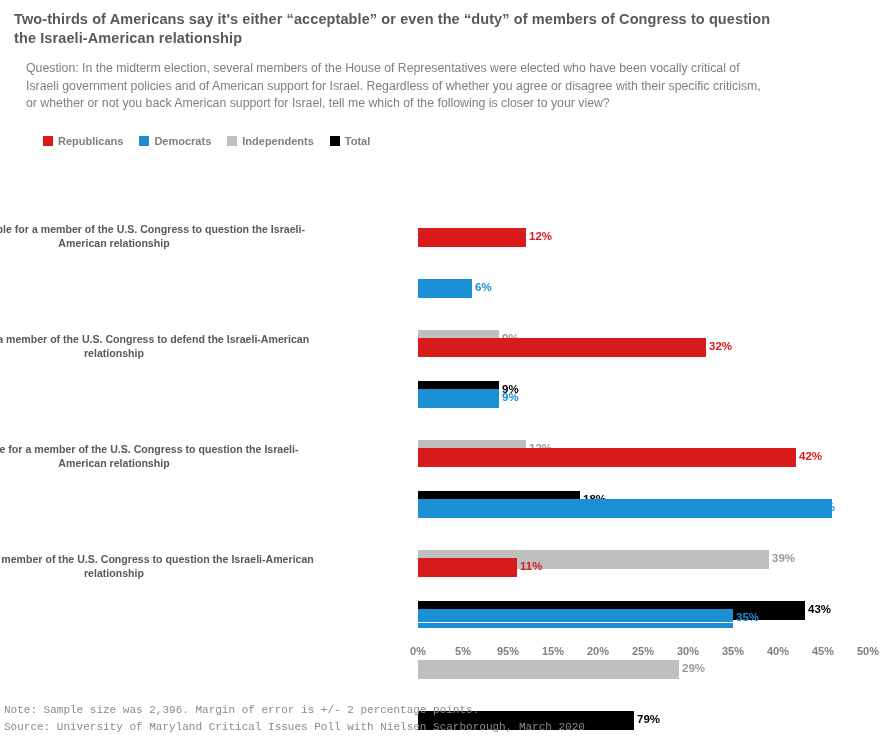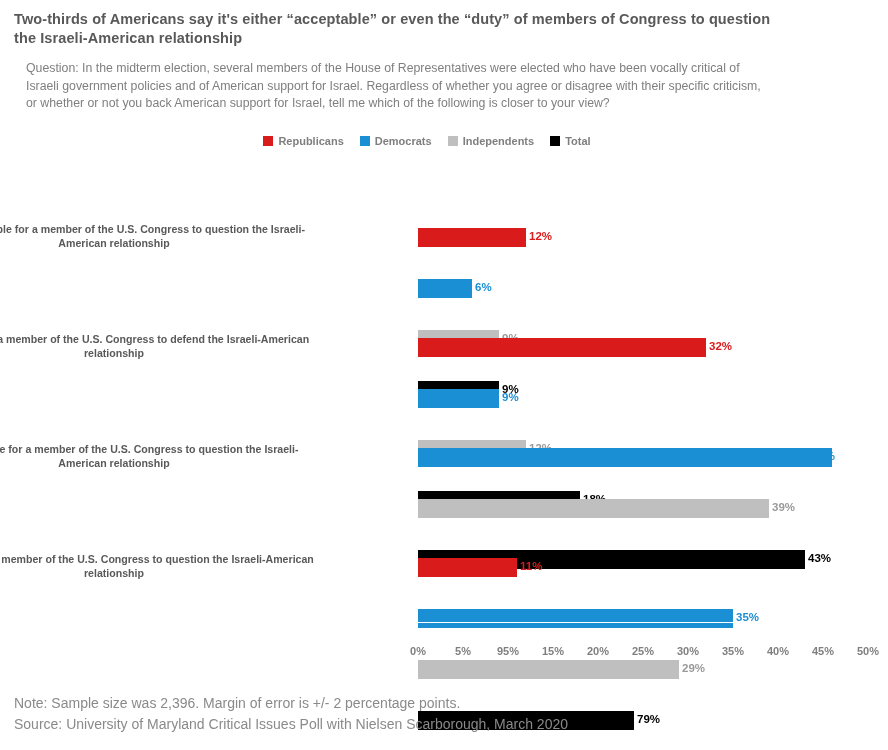--- a/index.html
+++ b/index.html
@@ -38,25 +38,25 @@
     font-size: 12.3px;
     color: #7f7f7f;
     line-height: 1.45;
     margin: 12px;
     max-width: 860px;
   }
 
   
   .legend {
     display: flex;
-    justify-content: center;
+    justify-content: flex-start;
     align-items: center;
     gap: 16px;
     margin-top: 22px;
-    padding-left: 62px;
+    padding-left: 43px;
   }
   .legend-item {
     display: flex;
     align-items: center;
     gap: 5px;
     font-size: 11px;
     color: #7f7f7f;
     font-weight: bold;
   }
   .legend-swatch {
@@ -152,25 +152,26 @@
     transform: translateX(-50%);
     font-size: 11px;
     font-weight: bold;
     color: #7f7f7f;
     white-space: nowrap;
   }
 
   
   .footer {
     position: absolute;
-    left: 14px;
+    left: 4px;
     bottom: 14px;
-    font-size: 14px;
+    font-size: 11px;
     color: #8a8a8a;
     line-height: 1.55;
+    font-family: Liberation Mono, monospace;
   }
   .footer div {
     white-space: nowrap;
   }
 </style>
 </head>
 <body>
 
 <div class="page">
 
@@ -245,20 +246,24 @@
               <div class="bar" style="width: 108px; background: rgb(191, 191, 191);"></div>
               <div class="bar-label" style="left: 111px; color: rgb(154, 154, 154);">12%</div>
             </div>
             <div class="bar-row">
               <div class="bar" style="width: 162px; background: rgb(0, 0, 0);"></div>
               <div class="bar-label" style="left: 165px; color: rgb(0, 0, 0);">18%</div>
             </div>
           </div>
           <div class="group" style="top: 232.5px; height: 85px;">
             <div class="bar-row">
+              <div class="bar" style="width: 378px; background: rgb(217, 27, 27);"></div>
+              <div class="bar-label" style="left: 381px; color: rgb(217, 27, 27);">42%</div>
+            </div>
+            <div class="bar-row">
               <div class="bar" style="width: 414px; background: rgb(27, 143, 212);"></div>
               <div class="bar-label" style="left: 394px; color: rgb(27, 143, 212);">46%</div>
             </div>
             <div class="bar-row">
               <div class="bar" style="width: 351px; background: rgb(191, 191, 191);"></div>
               <div class="bar-label" style="left: 354px; color: rgb(154, 154, 154);">39%</div>
             </div>
             <div class="bar-row">
               <div class="bar" style="width: 387px; background: rgb(0, 0, 0);"></div>
               <div class="bar-label" style="left: 390px; color: rgb(0, 0, 0);">43%</div>

